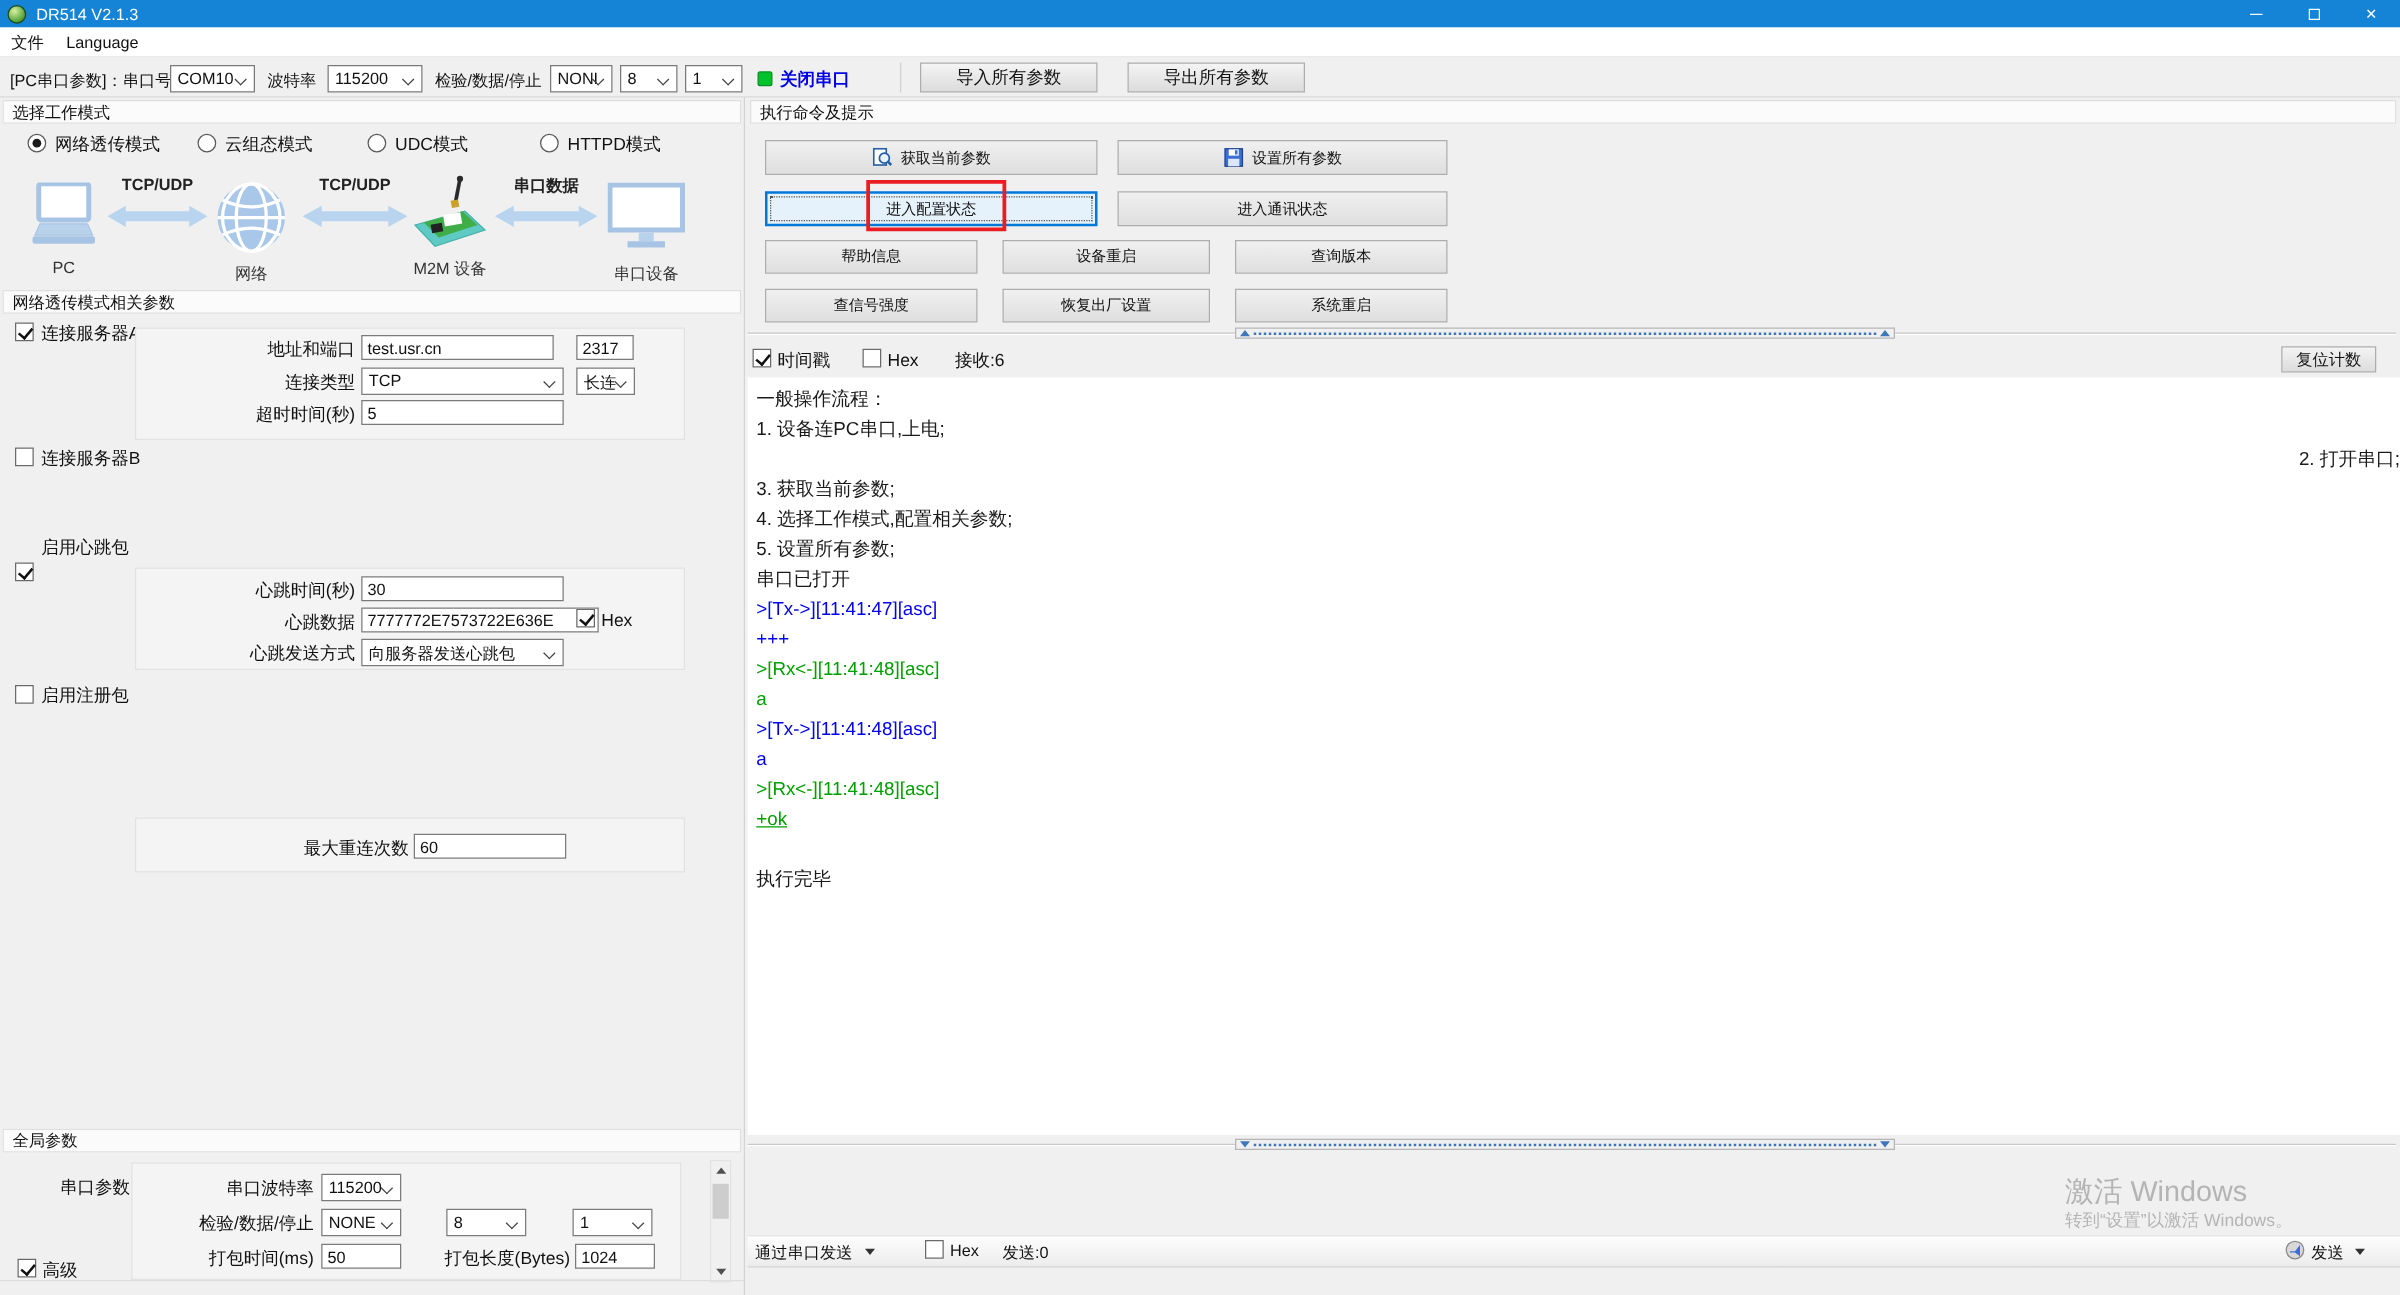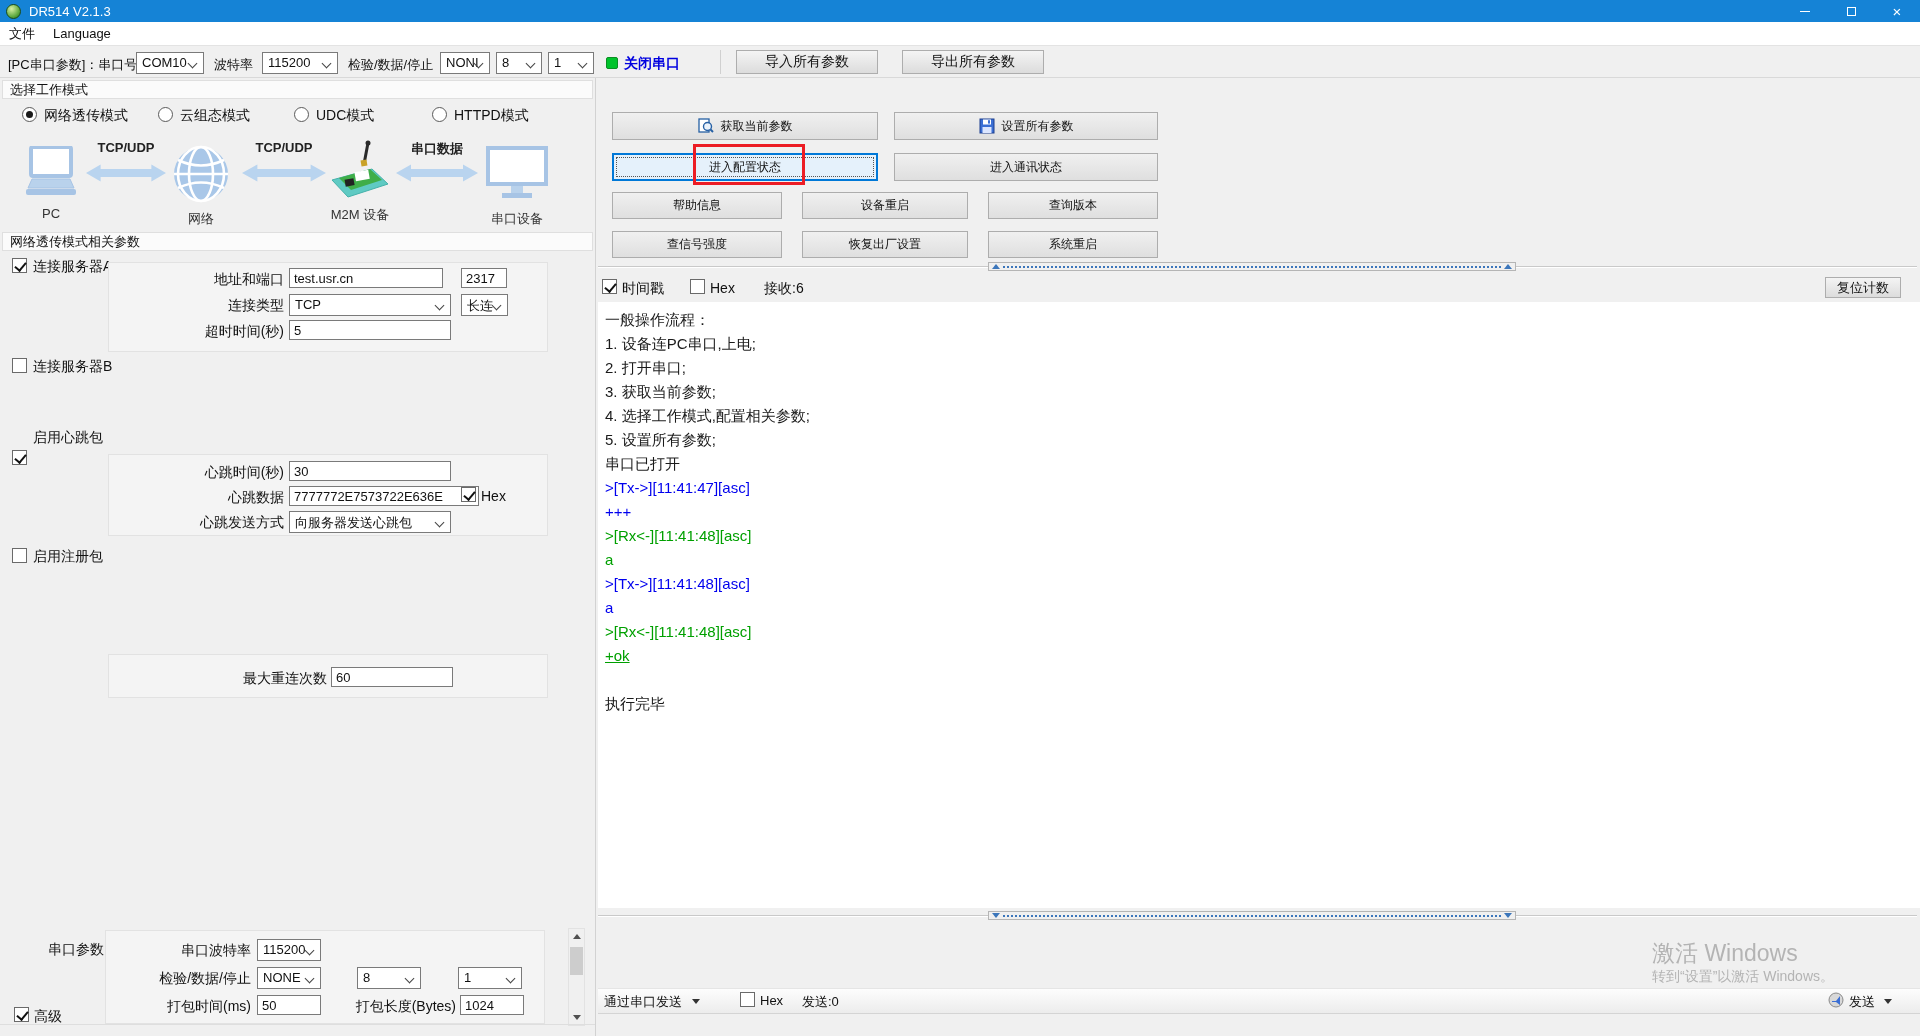--- a/index.html
+++ b/index.html
@@ -225,20 +225,21 @@
   </div>
 
   <span class="cb" style="left:12px;top:548px"></span>
   <div class="llabel" style="left:33px;top:548px">启用注册包</div>
 
   <div class="fpanel" style="left:108px;top:654px;width:440px;height:44px">
     <div class="flabel" style="left:60px;top:15px;width:158px">最大重连次数</div>
     <div class="tinput" style="left:222px;top:12px;width:122px">60</div>
   </div>
 
+  <div class="ghead" style="left:2px;top:903px;width:591px">全局参数</div>
   <div class="llabel" style="left:48px;top:941px">串口参数</div>
 
   <div class="fpanel" style="left:105px;top:930px;width:440px;height:94px">
     <div class="flabel" style="left:25px;top:11px;width:120px">串口波特率</div>
     <div class="combo" style="left:151px;top:8px;width:64px">115200</div>
     <div class="flabel" style="left:5px;top:39px;width:140px">检验/数据/停止</div>
     <div class="combo" style="left:151px;top:36px;width:64px">NONE</div>
     <div class="combo" style="left:251px;top:36px;width:64px">8</div>
     <div class="combo" style="left:352px;top:36px;width:64px">1</div>
     <div class="flabel" style="left:25px;top:67px;width:120px">打包时间(ms)</div>
@@ -254,20 +255,21 @@
     <div class="vsb-arrow" style="top:0">
         <span class="vsb-tri-up"></span>
       </div>
     <div class="vsb-thumb"></div>
     <div class="vsb-arrow" style="bottom:0">
         <span class="vsb-tri-down"></span>
       </div>
   </div>
   <div class="hline-left"></div>
 
+  <div class="ghead" style="left:600px;top:80px;width:1317px">执行命令及提示</div>
 
   <div class="btn cmd-btn" style="left:612px;top:112px;width:266px;height:28px">
     <span class="abs" style="position:static;display:inline-flex;margin-right:7px">
       <svg width="16" height="16" viewBox="0 0 16 16">
           <rect x="1" y="1" width="10" height="13" fill="#fff" stroke="#2660a4" stroke-width="1.3"></rect>
           <circle cx="9.5" cy="8.5" r="4" fill="#eaf2fb" stroke="#2660a4" stroke-width="1.4"></circle>
           <line x1="12.5" y1="11.5" x2="15" y2="14" stroke="#2660a4" stroke-width="2"></line>
         </svg>
     </span>
     <span>获取当前参数</span>
@@ -325,21 +327,21 @@
   <div class="llabel" style="left:710px;top:280px">Hex</div>
   <div class="llabel" style="left:764px;top:280px">接收:6</div>
   <div class="btn" style="left:1825px;top:277px;width:76px;height:21px;font-size:13px">
       <span>复位计数</span>
     </div>
 
   <div class="log-area">
     <div>
         <div class="log-line" style="color: rgb(26, 26, 26);">一般操作流程：</div>
         <div class="log-line" style="color: rgb(26, 26, 26);">1. 设备连PC串口,上电;</div>
-        <div class="log-line" style="color: rgb(26, 26, 26);">2. 打开串口;</div>
+        <div class="log-line" style="color: rgb(26, 26, 26); text-align: right;">2. 打开串口;</div>
         <div class="log-line" style="color: rgb(26, 26, 26);">3. 获取当前参数;</div>
         <div class="log-line" style="color: rgb(26, 26, 26);">4. 选择工作模式,配置相关参数;</div>
         <div class="log-line" style="color: rgb(26, 26, 26);">5. 设置所有参数;</div>
         <div class="log-line" style="color: rgb(26, 26, 26);">串口已打开</div>
         <div class="log-line" style="color: rgb(0, 0, 238);">&gt;[Tx-&gt;][11:41:47][asc]</div>
         <div class="log-line" style="color: rgb(0, 0, 238);">+++</div>
         <div class="log-line" style="color: rgb(0, 160, 0);">&gt;[Rx&lt;-][11:41:48][asc]</div>
         <div class="log-line" style="color: rgb(0, 160, 0);">a</div>
         <div class="log-line" style="color: rgb(0, 0, 238);">&gt;[Tx-&gt;][11:41:48][asc]</div>
         <div class="log-line" style="color: rgb(0, 0, 238);">a</div>

